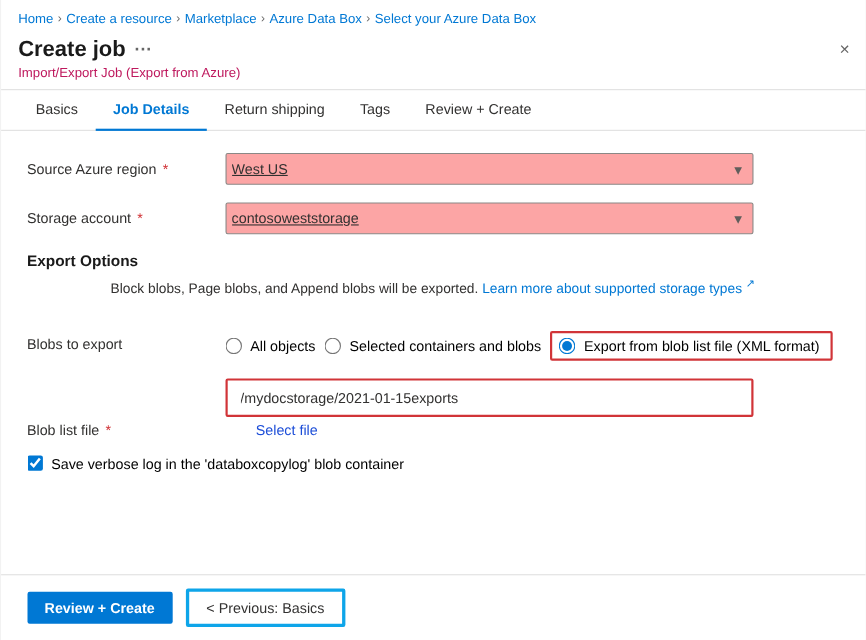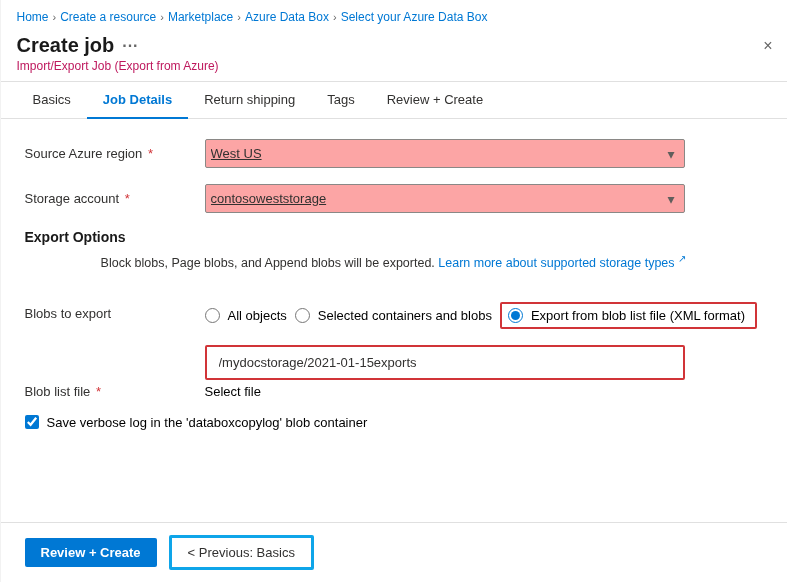--- a/index.html
+++ b/index.html
@@ -234,26 +234,27 @@
     .blob-input {
       width: 100%;
       padding: 6px 10px;
       border: 1px solid #8a8886;
       font-size: 13px;
       color: #323130;
       border: none;
       outline: none;
     }
     .select-file-link {
-      color: #000000;
+      color: #1d4ed8;
       font-size: 13px;
       cursor: pointer;
       text-decoration: none;
       display: inline-block;
       margin-top: 4px;
+      margin-left: 28px;
     }
     
     .checkbox-row {
       display: flex;
       align-items: center;
       gap: 8px;
       margin-bottom: 20px;
     }
     .checkbox-row input[type="checkbox"] {
       accent-color: #0078d4;

